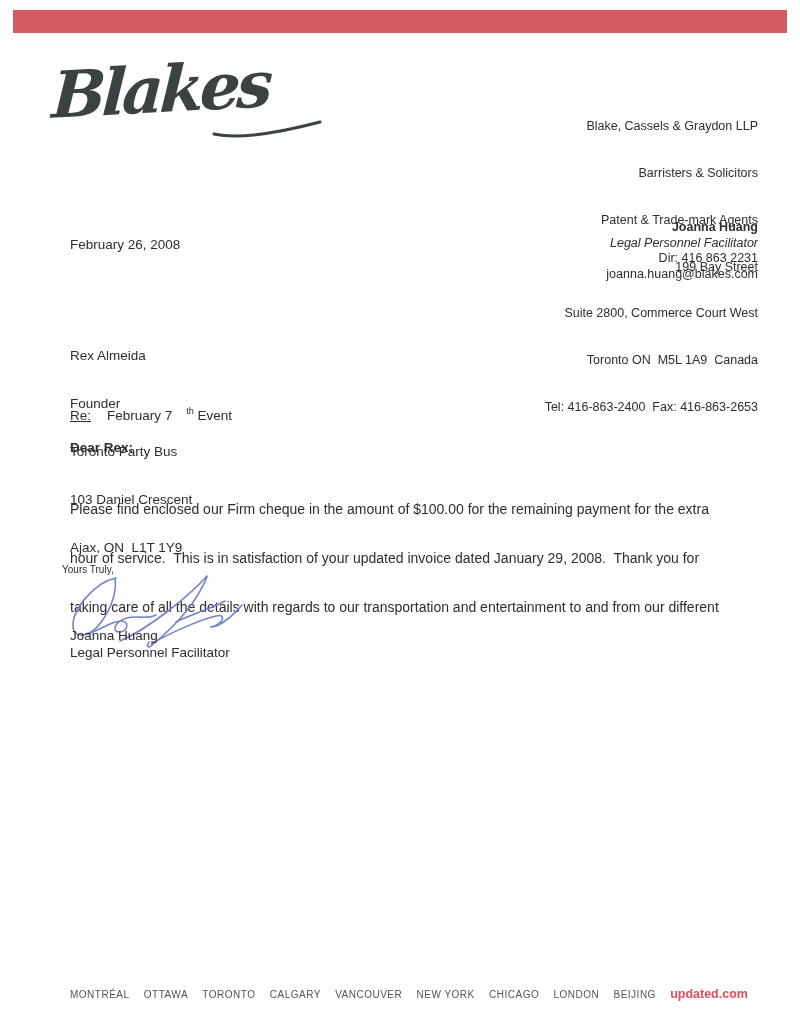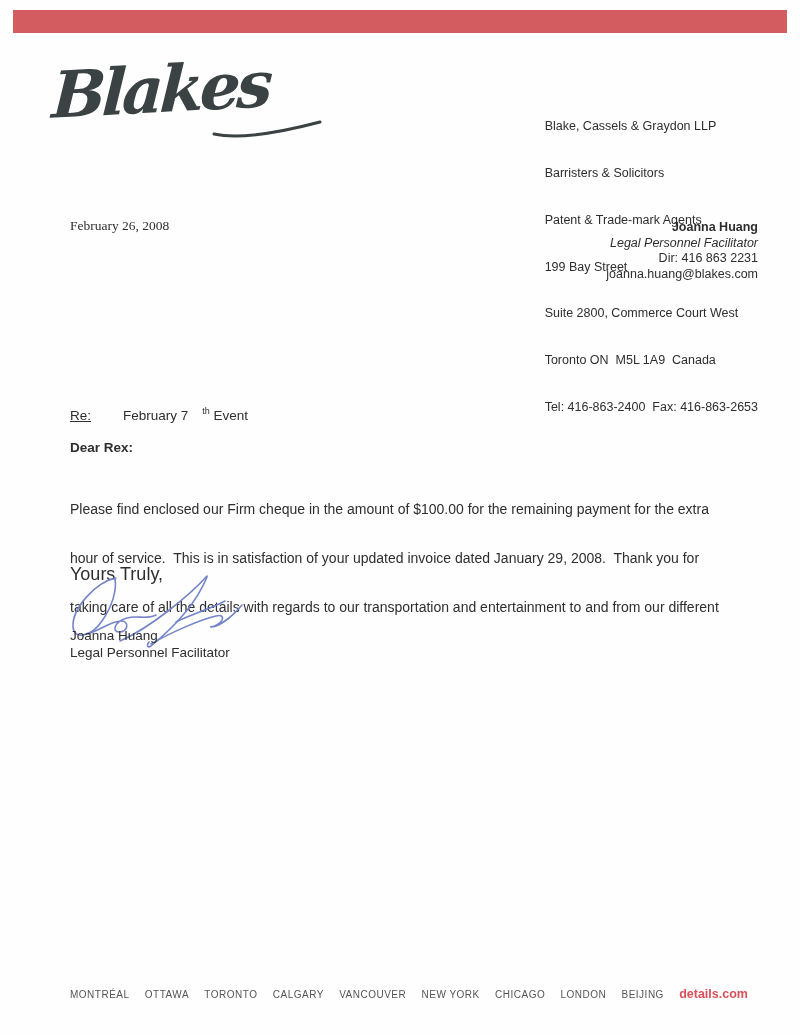--- a/index.html
+++ b/index.html
@@ -39,60 +39,60 @@
     font-size: 64px;
     letter-spacing: -4px;
     display: inline-block;
     transform: rotate(-3deg) skewX(-6deg);
   }
   .logo-swash { position: absolute; left: 160px; top: 62px; }
 
   .firm-block {
     position: absolute;
     right: 42px; top: 88px;
-    text-align: left;
+    text-align: right;
     font-size: 12.5px;
     line-height: 15.6px;
     white-space: pre-wrap;
   }
   .contact-block {
     position: absolute;
     right: 42px; top: 220px;
     text-align: right;
     font-size: 12.5px;
     line-height: 15.6px;
   }
   .contact-name { font-weight: bold; }
   .contact-title { font-style: italic; }
 
-  .date-line { position: absolute; left: 70px; top: 218px; font-size: 13.5px; font-family: Liberation Serif, serif; }
+  .date-line { position: absolute; left: 70px; top: 237px; font-size: 13.5px; }
 
   .recipient-block {
     position: absolute;
     left: 70px; top: 316px;
     font-size: 13.5px;
     line-height: 16px;
     white-space: pre-wrap;
   }
   .re-line { position: absolute; left: 70px; top: 406px; font-size: 13.5px; }
-  .re-label { margin-right: 32px; text-decoration: underline; }
+  .re-label { margin-right: 16px; text-decoration: underline; }
   .re-line sup { font-size: 9px; padding-left: 14px; }
 
   .salutation { position: absolute; left: 70px; top: 440px; font-size: 13.5px; font-weight: bold; }
 
   .body-block {
     position: absolute;
     left: 70px; top: 469px;
     width: 678px;
     font-size: 14px;
     line-height: 16.2px;
     white-space: pre-wrap;
   }
 
-  .closing { position: absolute; left: 70px; top: 564px; font-size: 18px; }
+  .closing { position: absolute; left: 62px; top: 564px; font-size: 10px; }
 
   .signature-wrap { position: absolute; left: 58px; top: 570px; }
 
   .signer-block {
     position: absolute;
     left: 70px; top: 627px;
     font-size: 13.5px;
     line-height: 17px;
   }
 
@@ -140,20 +140,27 @@
 
   <div class="contact-block">
     <div class="contact-name">Joanna Huang</div>
     <div class="contact-title">Legal Personnel Facilitator</div>
     <div>Dir: 416 863 2231</div>
     <div>joanna.huang@blakes.com</div>
   </div>
 
   <div class="date-line">February 26, 2008</div>
 
+  <div class="recipient-block">
+    <div>Rex Almeida</div>
+    <div>Founder</div>
+    <div>Toronto Party Bus</div>
+    <div>103 Daniel Crescent</div>
+    <div>Ajax, ON  L1T 1Y9</div>
+  </div>
 
   <div class="re-line">
     <span class="re-label">Re:</span><span>February 7</span><sup>th</sup><span> Event</span>
   </div>
 
   <div class="salutation">Dear Rex:</div>
 
   <div class="body-block">
     <div>Please find enclosed our Firm cheque in the amount of $100.00 for the remaining payment for the extra</div>
     <div>hour of service.  This is in satisfaction of your updated invoice dated January 29, 2008.  Thank you for</div>
@@ -183,16 +190,16 @@
   <div class="footer">
     <span class="footer-city">MONTRÉAL</span>
     <span class="footer-city">OTTAWA</span>
     <span class="footer-city">TORONTO</span>
     <span class="footer-city">CALGARY</span>
     <span class="footer-city">VANCOUVER</span>
     <span class="footer-city">NEW YORK</span>
     <span class="footer-city">CHICAGO</span>
     <span class="footer-city">LONDON</span>
     <span class="footer-city">BEIJING</span>
-    <span class="footer-site">details.com</span>
+    <span class="footer-site">updated.com</span>
   </div>
 
 </div>
 
 </body></html>

